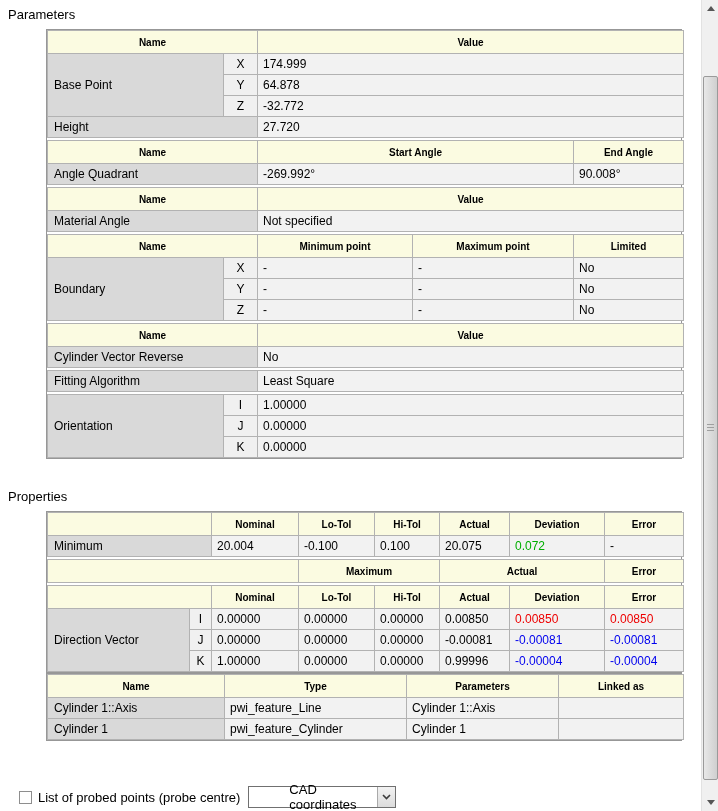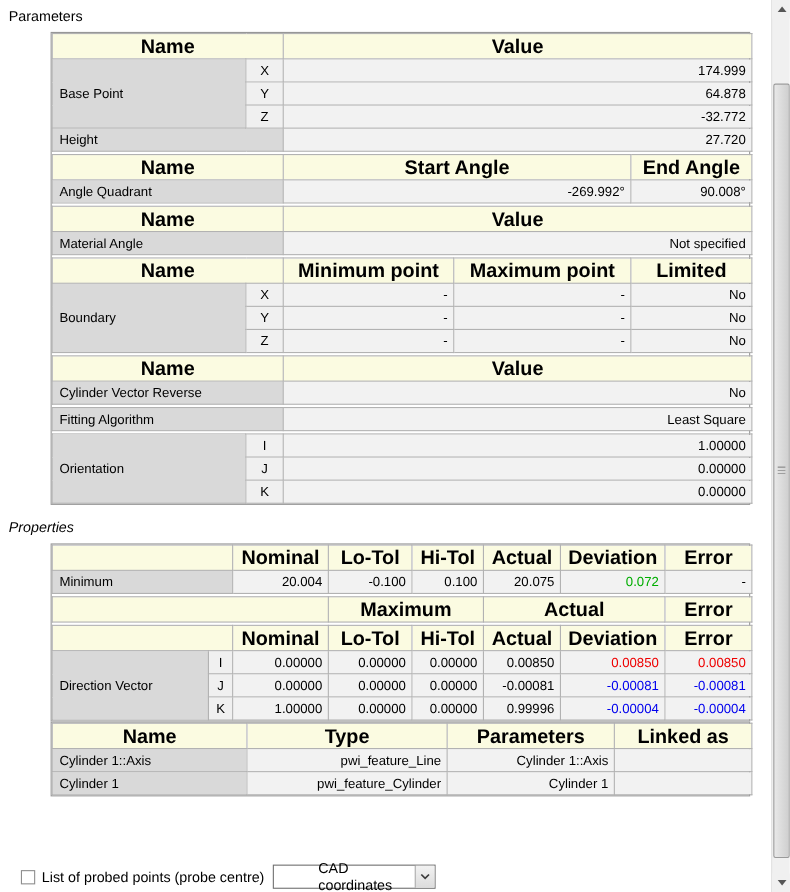--- a/index.html
+++ b/index.html
@@ -6,48 +6,48 @@
   html,body { width: 718px; height: 811px; }
   body {
     font-family: "Liberation Sans", sans-serif;
     background: #ffffff;
     position: relative;
     overflow: hidden;
     color: #000;
   }
   .content { position: absolute; left: 0; top: 0; width: 701px; }
   .section-title { font-size: 13px; margin: 7px 0 7px 8px; }
-  .section-title.spaced { margin-top: 13px; font-style: italic; }
+  .section-title.spaced { margin-top: 30px; }
   .tbl-wrap {
     margin-left: 46px;
     width: 636px;
     border: 1px solid #979797;
     background: #ffffff;
   }
   table { border-collapse: collapse; width: 100%; table-layout: fixed; }
   table { margin-bottom: 2px; }
   table:last-child { margin-bottom: 0; }
   th, td {
     border: 1px solid #b2b2b2;
     font-size: 12px;
     height: 21px;
     padding: 0 5px;
     white-space: nowrap;
     overflow: hidden;
   }
   th {
     background: var(--header-bg);
-    font-size: 18px;
+    font-size: 10px;
     font-weight: bold;
     text-align: center;
     height: 23px;
   }
   td.name { background: var(--name-bg); text-align: left; padding-left: 6px; }
   td.sub  { background: #f0f0f0; text-align: center; }
-  td.val  { background: var(--value-bg); text-align: right; }
+  td.val  { background: var(--value-bg); }
   td.c-green { color: var(--deviation-green); }
   td.c-red   { color: var(--deviation-red); }
   td.c-blue  { color: var(--deviation-blue); }
 
   
   .footer { position: absolute; left: 0; bottom: 1px; height: 26px; width: 701px;
             display: flex; align-items: center; padding-left: 19px; }
   .checkbox {
     width: 13px; height: 13px; background: #fff;
     border: 1px solid #8e8e8e; display: inline-block; flex: 0 0 auto;

